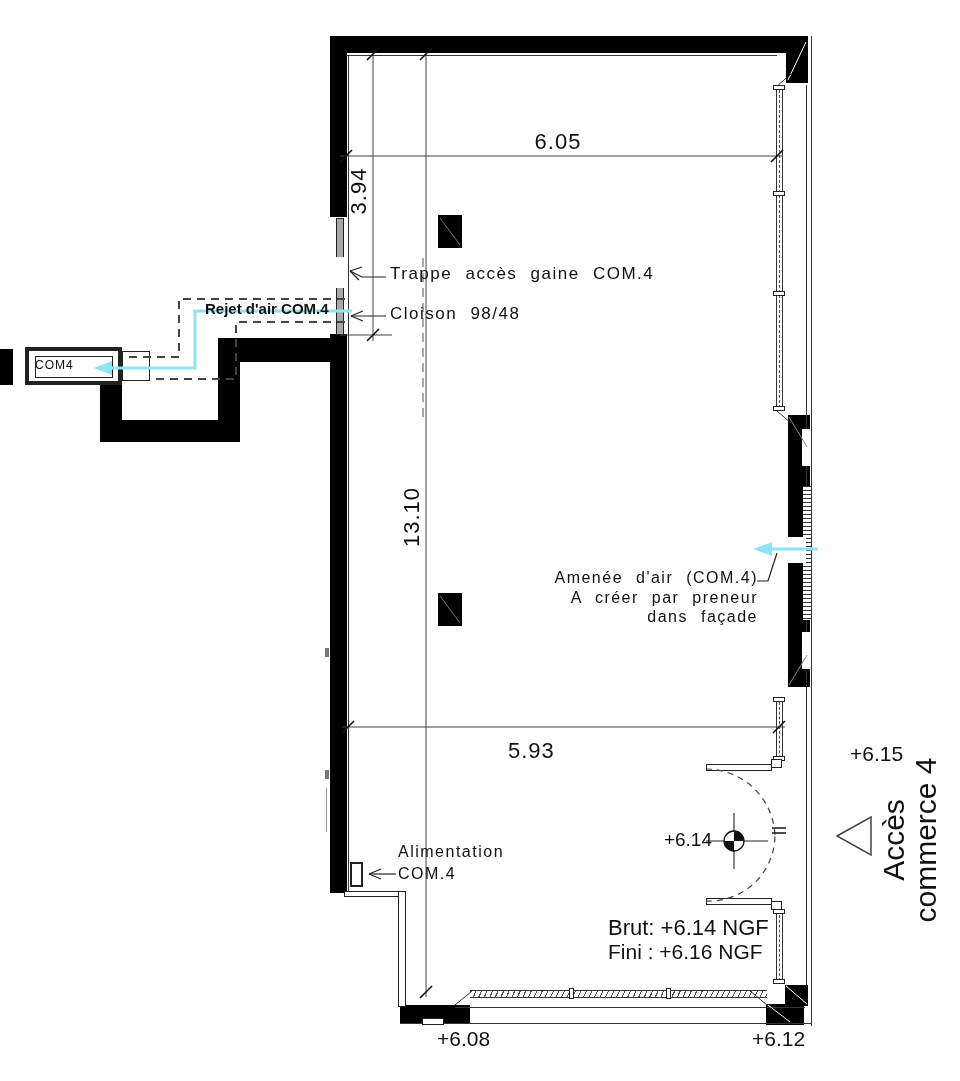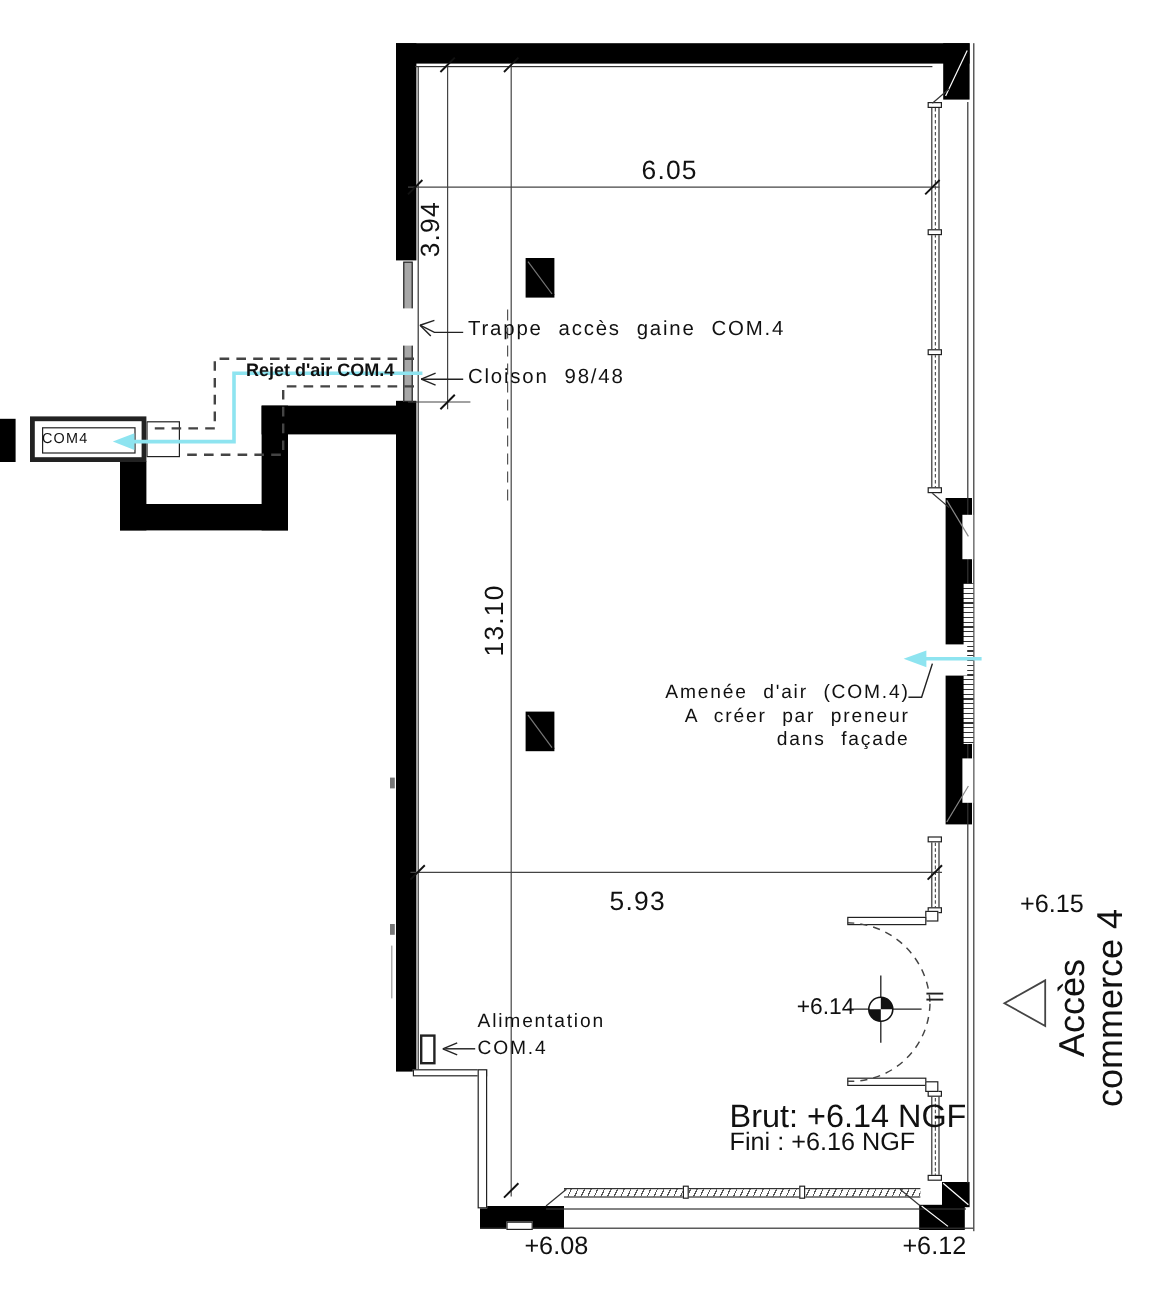--- a/index.html
+++ b/index.html
@@ -200,21 +200,21 @@
   <div class="txt dim" style="left:500px;top:129px;width:116px;text-align:center;">6.05</div>
   <div class="txt dim rot" style="left:359px;top:191px;">3.94</div>
   <div class="txt dim rot" style="left:412px;top:517px;">13.10</div>
   <div class="txt dim" style="left:508px;top:738px;width:116px;text-align:left;">5.93</div>
 
   <div class="txt lvl" style="left:823px;top:742px;margin-left:27px;">+6.15</div>
   <div class="txt" style="left:662px;top:829px;width:50px;text-align:right;font-size:19px;">+6.14</div>
   <div class="txt lvl" style="left:437px;top:1027px;">+6.08</div>
   <div class="txt lvl" style="left:752px;top:1027px;">+6.12</div>
 
-  <div class="txt" style="left:608px;top:915px;font-size:27px;">Brut: +6.14 NGF</div>
+  <div class="txt" style="left:608px;top:915px;font-size:22px;">Brut: +6.14 NGF</div>
   <div class="txt" style="left:608px;top:940px;font-size:21px;">Fini : +6.16 NGF</div>
 
   <div class="txt rot" style="left:910px;top:840px;font-size:30px;font-weight:500;text-align:center;line-height:32px;">
     <span style="display:block;">Accès</span>
     <span style="display:block;">commerce 4</span>
   </div>
 
 </div>
 
 </body></html>

